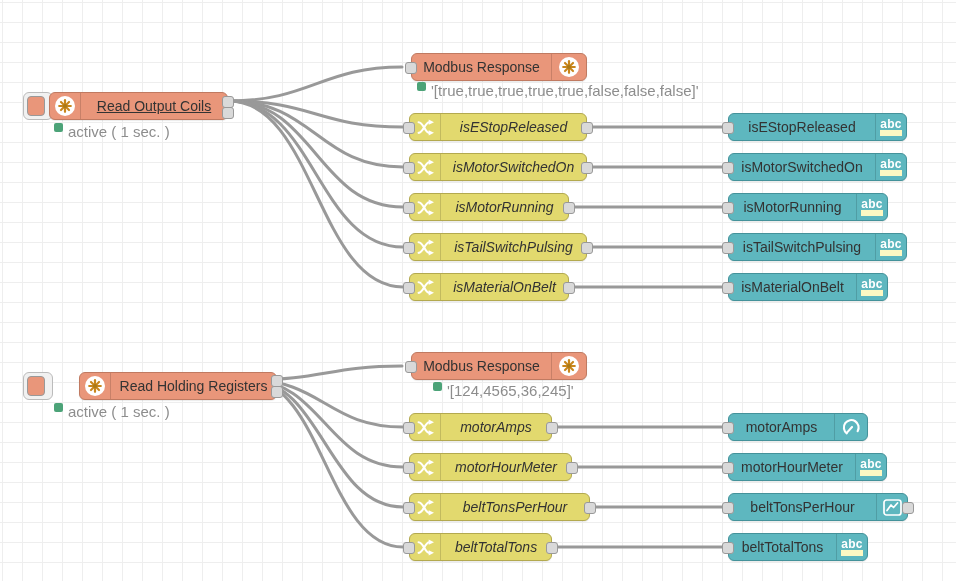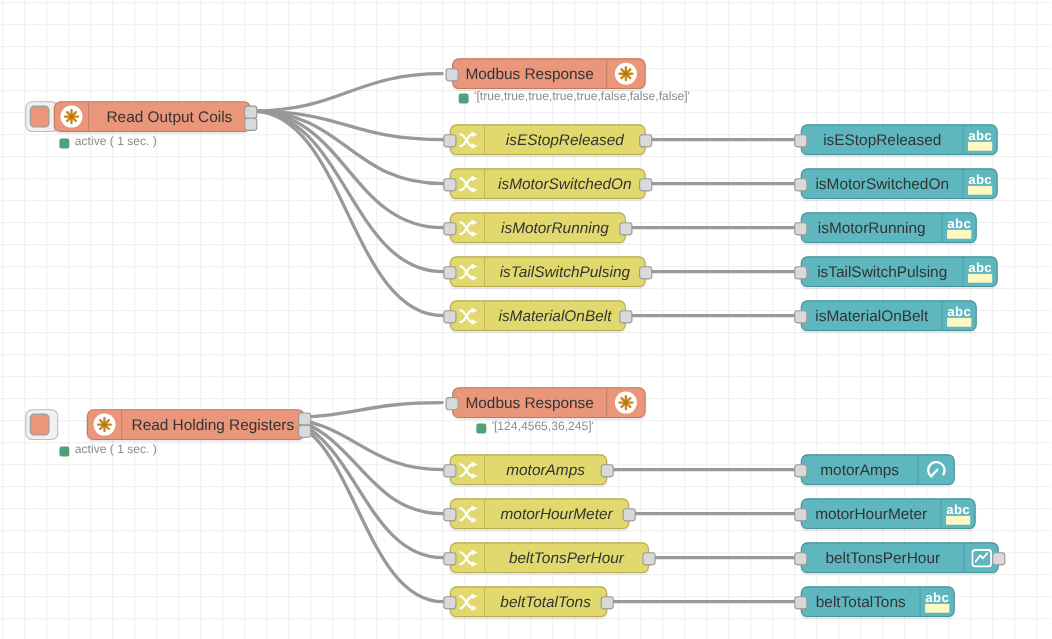--- a/index.html
+++ b/index.html
@@ -19,27 +19,27 @@
     font-size:14px;color:#333;box-shadow:0 1px 1px rgba(0,0,0,0.08);
   }
   .salmon{background:#e9967a;border-color:#c07a61;}
   .yellow{background:#e2d96e;border-color:#b3a94f;}
   .teal{background:#5eb7bf;border-color:#44929a;}
   .icon-area{height:100%;display:flex;align-items:center;justify-content:center;flex:0 0 auto;}
   .icon-left{width:30px;border-right:1px solid rgba(0,0,0,0.14);}
   .icon-right{width:34px;border-left:1px solid rgba(0,0,0,0.14);}
   .lbl{flex:1;text-align:center;white-space:nowrap;overflow:hidden;padding:0 4px;}
   .italic .lbl{font-style:italic;}
-  .abc{font-weight:bold;font-size:12px;color:#fff;border-bottom:8px solid #fef9c3;line-height:1.05;letter-spacing:.3px;}
+  .abc{font-weight:bold;font-size:12px;color:#fff;border-bottom:6px solid #fef9c3;line-height:1.05;letter-spacing:.3px;}
   .port{position:absolute;width:10px;height:10px;background:#d9d9d9;border:1px solid #999;border-radius:3px;box-sizing:content-box;}
   .port-in{left:-7px;top:8px;}
   .port-out{right:-7px;top:8px;}
   .port-o1{right:-7px;top:3px;}
   .port-o2{right:-7px;top:14px;}
-  .status{position:absolute;display:flex;align-items:flex-end;gap:5px;z-index:2;font-size:11px;color:#8d8d8d;white-space:nowrap;}
+  .status{position:absolute;display:flex;align-items:flex-start;gap:5px;z-index:2;font-size:15px;color:#8d8d8d;white-space:nowrap;}
   .status-dot{width:9px;height:9px;border-radius:2px;background:#4ca378;flex:0 0 auto;}
   .inject-track{position:absolute;width:30px;height:28px;border-radius:6px;background:#f1f1f1;border:1px solid #bbb;box-sizing:border-box;z-index:2;}
   .inject-btn{position:absolute;width:18px;height:20px;border-radius:4px;background:#e9967a;border:1px solid #999;box-sizing:border-box;z-index:2;cursor:pointer;}
   .white-disk{width:20px;height:20px;border-radius:50%;background:#fff;display:flex;align-items:center;justify-content:center;}
 </style>
 </head>
 <body>
 
 <div id="canvas">
 
@@ -66,21 +66,21 @@
 
     <path class="wire" d="M554 427 L723 427"></path>
     <path class="wire" d="M574 467 L723 467"></path>
     <path class="wire" d="M592 507 L723 507"></path>
     <path class="wire" d="M554 547 L723 547"></path>
   </svg>
 
   <div class="inject-track" style="left:23px;top:92px;"></div>
   <div class="inject-btn" style="left:27px;top:96px;"></div>
 
-  <div class="node salmon" style="left:49px;top:92px;width:179px;">
+  <div class="node salmon" style="left:49px;top:92px;width:179px;text-decoration:underline;">
     <div class="icon-area icon-left">
       <div class="white-disk">
           <svg width="16" height="16" viewBox="0 0 16 16">
             <g stroke="#c8861c" stroke-width="2.2" stroke-linecap="round">
               <line x1="8" y1="2.2" x2="8" y2="13.8"></line>
               <line x1="2.2" y1="8" x2="13.8" y2="8"></line>
               <line x1="4" y1="4" x2="12" y2="12"></line>
               <line x1="4" y1="12" x2="12" y2="4"></line>
             </g>
             <circle cx="8" cy="8" r="2" fill="#a97a17"></circle>

